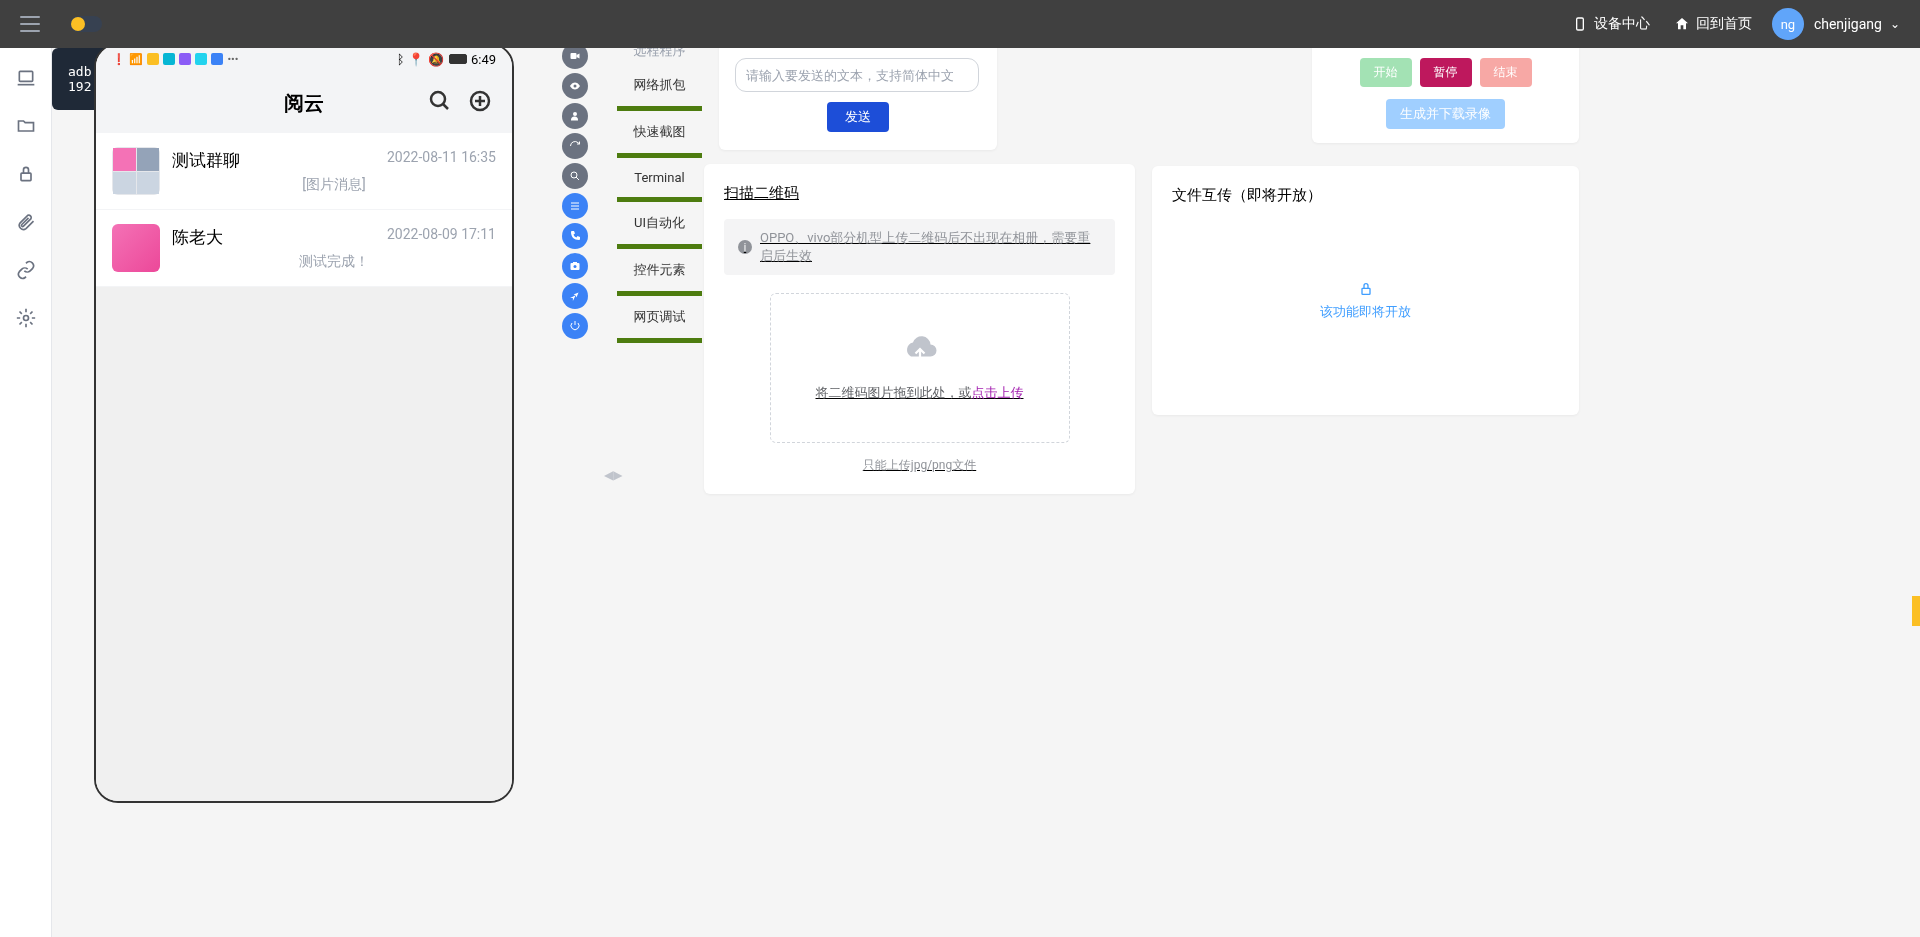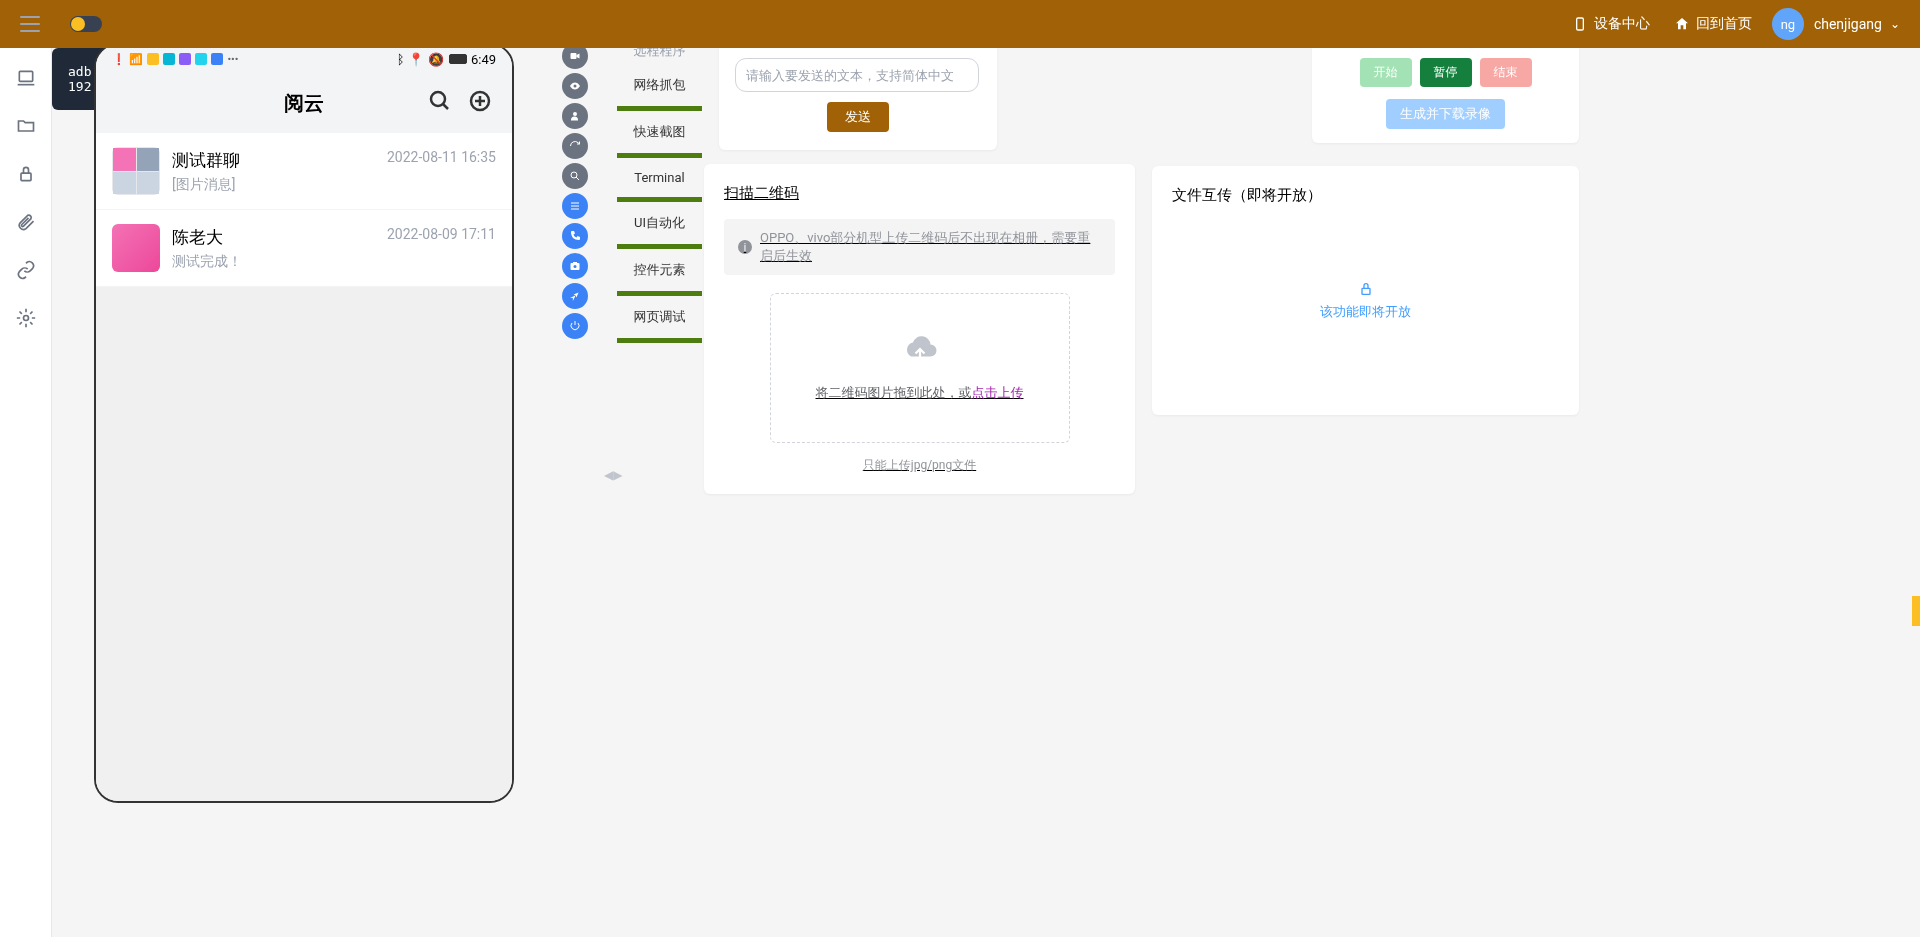--- a/index.html
+++ b/index.html
@@ -1,19 +1,19 @@
 <!DOCTYPE html>
 <html><head>
   <meta charset="utf-8">
   <style>
     * { margin: 0; padding: 0; box-sizing: border-box; font-family: -apple-system, BlinkMacSystemFont, "Segoe UI", Roboto, "Helvetica Neue", Arial, sans-serif; }
     body { background: #f5f5f5; width: 1920px; height: 937px; overflow: hidden; position: relative; }
     
     
-    .top-header { position: absolute; top: 0; left: 0; right: 0; height: 48px; background: #a16207; display: flex; align-items: center; padding: 0 20px; color: #fff; z-index: 10; }
+    .top-header { position: absolute; top: 0; left: 0; right: 0; height: 48px; background: #404040; display: flex; align-items: center; padding: 0 20px; color: #fff; z-index: 10; }
     .hamburger { width: 20px; height: 16px; display: flex; flex-direction: column; justify-content: space-between; cursor: pointer; margin-right: 30px; }
     .hamburger span { height: 2px; background: #9ca3af; border-radius: 1px; }
     .toggle-switch { width: 32px; height: 16px; background: #374151; border-radius: 8px; position: relative; cursor: pointer; }
     .toggle-switch::before { content: ''; position: absolute; left: 1px; top: 1px; width: 14px; height: 14px; background: #fbbf24; border-radius: 50%; }
     .top-header .spacer { flex: 1; }
     .header-item { display: flex; align-items: center; gap: 6px; margin-left: 24px; color: #fff; font-size: 14px; cursor: pointer; }
     .header-icon { width: 16px; height: 16px; }
     .avatar-circle { width: 32px; height: 32px; border-radius: 50%; background: #60a5fa; color: #fff; display: flex; align-items: center; justify-content: center; font-size: 13px; margin-left: 20px; }
     .user-name { margin-left: 10px; font-size: 14px; }
     .chevron { margin-left: 8px; font-size: 12px; }
@@ -33,21 +33,21 @@
     .status-right { display: flex; gap: 4px; align-items: center; font-size: 13px; }
     .app-header { height: 60px; display: flex; align-items: center; justify-content: center; background: #f3f4f6; position: relative; }
     .app-title { font-size: 20px; font-weight: 600; }
     .app-search { position: absolute; right: 60px; font-size: 22px; }
     .app-add { position: absolute; right: 20px; font-size: 22px; }
     .chat-list { background: #fff; }
     .chat-item { display: flex; align-items: center; padding: 14px 16px; border-bottom: 1px solid #f3f4f6; }
     .chat-avatar { width: 48px; height: 48px; border-radius: 6px; background: #e5e7eb; margin-right: 12px; flex-shrink: 0; display: grid; grid-template-columns: 1fr 1fr; grid-template-rows: 1fr 1fr; gap: 1px; padding: 1px; }
     .chat-avatar-single { background: linear-gradient(135deg, #f472b6, #ec4899); }
     .chat-avatar-cell { background: #cbd5e1; }
-    .chat-info { flex: 1; }
+    .chat-info { flex: 1; text-align: center; }
     .chat-title-row { display: flex; justify-content: space-between; }
     .chat-title { font-size: 17px; font-weight: 500; }
     .chat-time { font-size: 14px; color: #9ca3af; }
     .chat-preview { font-size: 14px; color: #9ca3af; margin-top: 4px; }
     .phone-rest { background: #f0f0f0; height: 520px; }
     
     
     .side-buttons { position: absolute; left: 468px; top: 0; width: 26px; display: flex; flex-direction: column; gap: 4px; }
     .side-btn { width: 26px; height: 26px; border-radius: 50%; background: #6b7280; display: flex; align-items: center; justify-content: center; cursor: pointer; color: #fff; font-size: 11px; }
     .side-btn.blue { background: #3b82f6; }
@@ -56,32 +56,32 @@
     .panel-menu { position: absolute; left: 565px; top: -6px; width: 85px; }
     .menu-item { font-size: 13px; color: #333; padding: 12px 0; text-align: center; cursor: pointer; border-bottom: 5px solid #4d7c0f; }
     
     
     .card { background: #fff; border-radius: 6px; box-shadow: 0 1px 3px rgba(0,0,0,0.05); position: absolute; }
     
     
     .text-card { left: 667px; top: -6px; width: 278px; height: 108px; padding: 16px; }
     .text-input { width: 244px; height: 34px; border: 1px solid #d1d5db; border-radius: 11px; padding: 0 10px; font-size: 13px; }
     .text-input::placeholder { color: #9ca3af; }
-    .send-btn { margin-top: 10px; background: #a16207; color: #fff; border: none; padding: 6px 18px; border-radius: 4px; font-size: 13px; cursor: pointer; display: block; margin-left: auto; margin-right: auto; }
+    .send-btn { margin-top: 10px; background: #1d4ed8; color: #fff; border: none; padding: 6px 18px; border-radius: 4px; font-size: 13px; cursor: pointer; display: block; margin-left: auto; margin-right: auto; }
     
     
     .adb-card { left: 963px; top: -6px; width: 260px; height: 101px; padding: 0; background: transparent; box-shadow: none; }
     .adb-code { background: #1f2937; color: #fff; padding: 16px; border-radius: 6px; font-size: 13px; font-family: monospace; }
     
     
     .record-card { left: 1260px; top: -6px; width: 267px; height: 101px; padding: 16px; text-align: center; }
     .btn-row { display: flex; gap: 8px; justify-content: center; margin-bottom: 12px; }
     .btn { padding: 6px 14px; border: none; border-radius: 4px; font-size: 12px; cursor: pointer; color: #fff; font-family: Liberation Mono, monospace; }
     .btn-start { background: #a3e2b4; }
-    .btn-pause { background: #15803d; }
+    .btn-pause { background: #be185d; }
     .btn-end { background: #f7a8a5; }
     .btn-gen { background: #a0cfff; padding: 6px 14px; border: none; border-radius: 4px; font-size: 13px; color: #fff; cursor: pointer; }
     
     
     .qr-card { left: 652px; top: 116px; width: 431px; padding: 20px; text-decoration: underline; }
     .card-title { font-size: 15px; font-weight: 500; margin-bottom: 16px; }
     .info-bar { background: #f4f4f5; color: #909399; padding: 10px 14px; font-size: 13px; border-radius: 4px; display: flex; align-items: center; gap: 8px; margin-bottom: 18px; }
     .info-icon { width: 14px; height: 14px; border-radius: 50%; background: #909399; color: #fff; display: inline-flex; align-items: center; justify-content: center; font-size: 10px; flex-shrink: 0; }
     .upload-zone { border: 1px dashed #d1d5db; border-radius: 6px; height: 150px; display: flex; flex-direction: column; align-items: center; justify-content: center; margin: 0 auto; width: 300px; }
     .cloud-icon { width: 48px; height: 36px; color: #c0c4cc; margin-bottom: 14px; }

